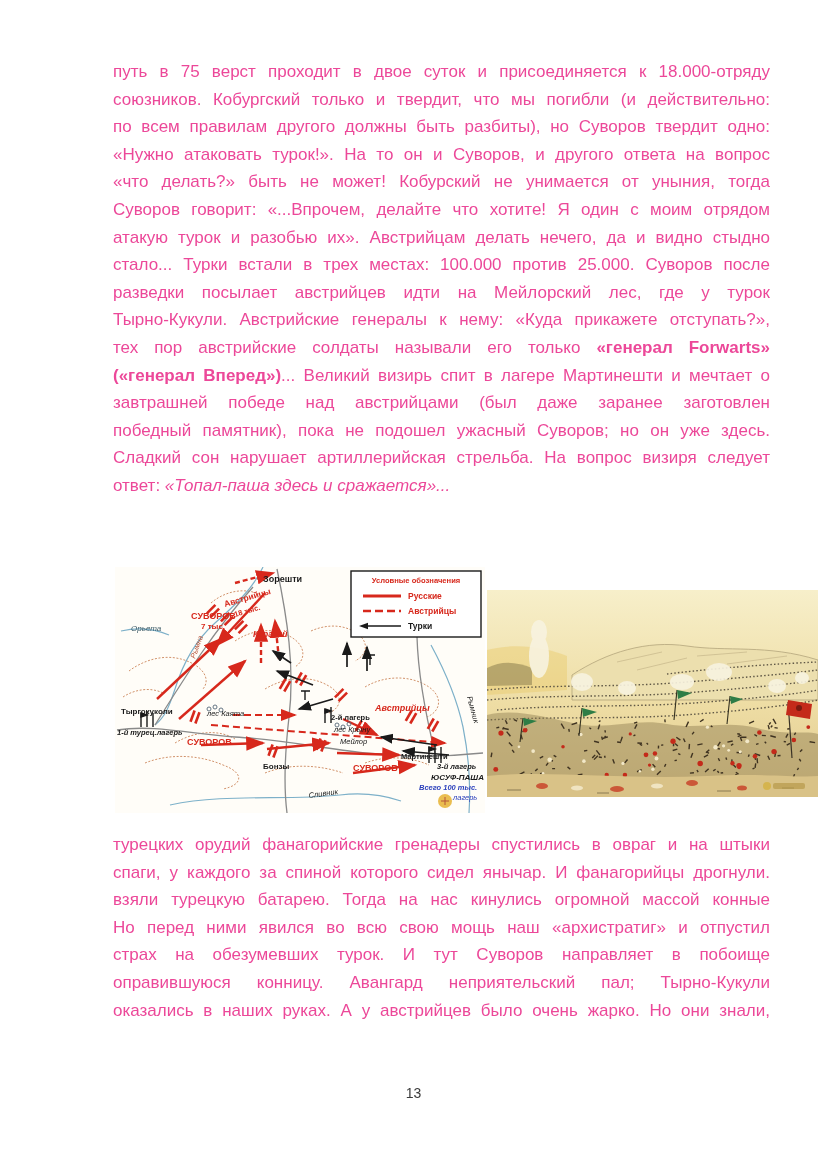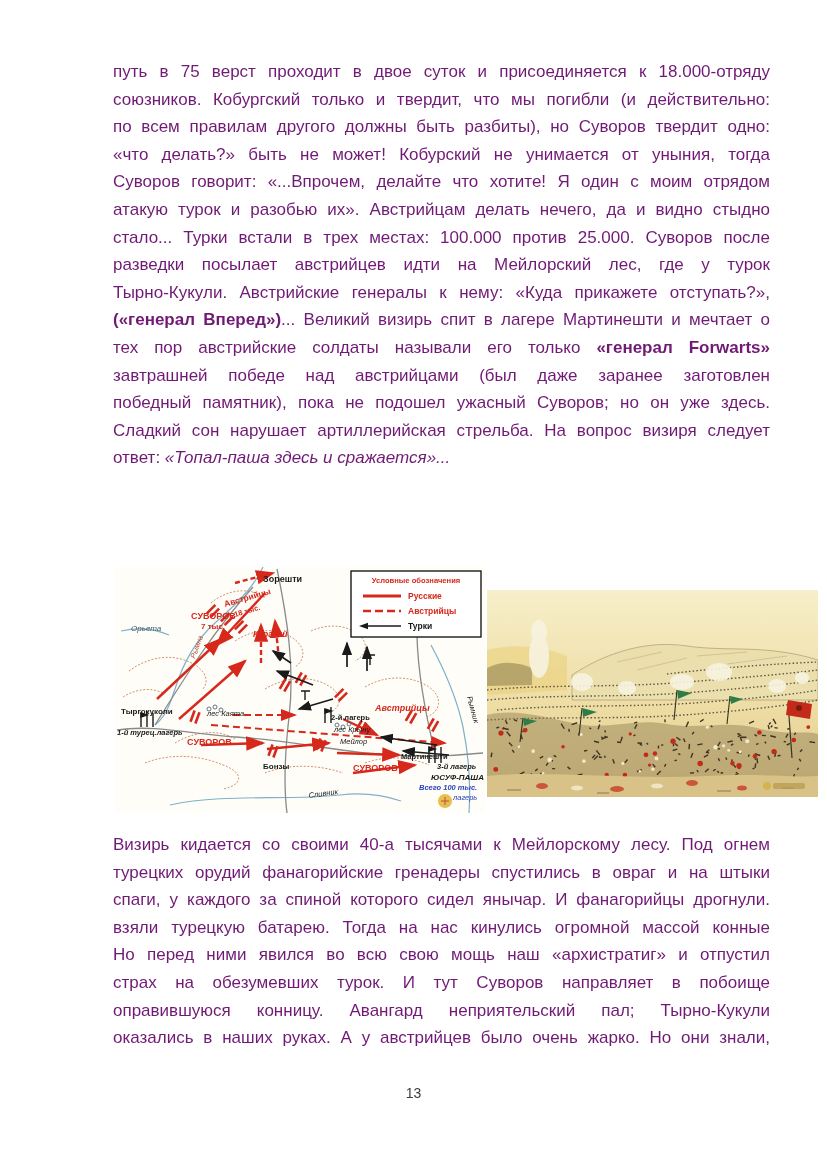--- a/index.html
+++ b/index.html
@@ -1,18 +1,18 @@
 <!DOCTYPE html>
 <html><head>
 <meta charset="utf-8">
 <style>
   html,body{margin:0;padding:0;background:#ffffff;}
   #page{position:relative;width:827px;height:1169px;background:#ffffff;overflow:hidden;
         font-family:"Liberation Sans","DejaVu Sans",sans-serif;}
-  .para{position:absolute;left:113px;width:657px;color:#701a75;font-size:17px;line-height:27.6px;}
+  .para{position:absolute;left:113px;width:657px;color:#ec4899;font-size:17px;line-height:27.6px;}
   #para1{top:58px;}
   #para2{top:831px;}
   .line{text-align:justify;text-align-last:justify;white-space:normal;}
   .line.last{text-align-last:auto;}
   .b{font-weight:bold;}
   .i{font-style:italic;}
   .fig{position:absolute;}
   #fig-map{left:115px;top:567px;width:370px;height:246px;}
   #fig-painting{left:487px;top:590px;width:331px;height:207px;}
   svg{display:block;width:100%;height:100%;}
@@ -22,28 +22,29 @@
 </style>
 </head>
 <body>
 
 <div id="page">
 
   <div id="para1" class="para">
       <div class="line"><span>путь в 75 верст проходит в двое суток и присоединяется к 18.000-отряду</span></div>
       <div class="line"><span>союзников. Кобургский только и твердит, что мы погибли (и действительно:</span></div>
       <div class="line"><span>по всем правилам другого должны быть разбиты), но Суворов твердит одно:</span></div>
+      <div class="line"><span>«Нужно атаковать турок!». На то он и Суворов, и другого ответа на вопрос</span></div>
       <div class="line"><span>«что делать?» быть не может! Кобурский не унимается от уныния, тогда</span></div>
       <div class="line"><span>Суворов говорит: «...Впрочем, делайте что хотите! Я один с моим отрядом</span></div>
       <div class="line"><span>атакую турок и разобью их». Австрийцам делать нечего, да и видно стыдно</span></div>
       <div class="line"><span>стало... Турки встали в трех местах: 100.000 против 25.000. Суворов после</span></div>
       <div class="line"><span>разведки посылает австрийцев идти на Мейлорский лес, где у турок</span></div>
       <div class="line"><span>Тырно-Кукули. Австрийские генералы к нему: «Куда прикажете отступать?»,</span></div>
+      <div class="line"><span>тех пор австрийские солдаты называли его только </span><span class="b">«генерал Forwarts»</span></div>
       <div class="line"><span class="b">(«генерал Вперед»)</span><span>... Великий визирь спит в лагере Мартинешти и мечтает о</span></div>
-      <div class="line"><span>тех пор австрийские солдаты называли его только </span><span class="b">«генерал Forwarts»</span></div>
       <div class="line"><span>завтрашней победе над австрийцами (был даже заранее заготовлен</span></div>
       <div class="line"><span>победный памятник), пока не подошел ужасный Суворов; но он уже здесь.</span></div>
       <div class="line"><span>Сладкий сон нарушает артиллерийская стрельба. На вопрос визиря следует</span></div>
       <div class="line last"><span>ответ: </span><span class="i">«Топал-паша здесь и сражается»...</span></div>
     </div>
 
   <div id="fig-map" class="fig">
     <svg viewBox="0 0 370 246">
       <defs>
         <marker id="ared" markerWidth="9" markerHeight="8" refX="7" refY="3" orient="auto">
@@ -436,21 +437,20 @@
         <path d="M20,200 h14 M110,203 h12 M230,201 h14 M295,198 h12" stroke="#8a7a52" stroke-width="1"></path>
       </g>
       <g opacity="0.7">
         <circle cx="280" cy="196" r="4" fill="#d4af37"></circle>
         <rect x="286" y="193" width="32" height="6" rx="2" fill="#b89a4a"></rect>
       </g>
     </svg>
   </div>
 
   <div id="para2" class="para">
-      <div class="line"><span>Визирь кидается со своими 40-а тысячами к Мейлорскому лесу. Под огнем</span></div>
       <div class="line"><span>турецких орудий фанагорийские гренадеры спустились в овраг и на штыки</span></div>
       <div class="line"><span>спаги, у каждого за спиной которого сидел янычар. И фанагорийцы дрогнули.</span></div>
       <div class="line"><span>взяли турецкую батарею. Тогда на нас кинулись огромной массой конные</span></div>
       <div class="line"><span>Но перед ними явился во всю свою мощь наш «архистратиг» и отпустил</span></div>
       <div class="line"><span>страх на обезумевших турок. И тут Суворов направляет в побоище</span></div>
       <div class="line"><span>оправившуюся конницу. Авангард неприятельский пал; Тырно-Кукули</span></div>
       <div class="line"><span>оказались в наших руках. А у австрийцев было очень жарко. Но они знали,</span></div>
     </div>
 
   <div id="page-num">13</div>

